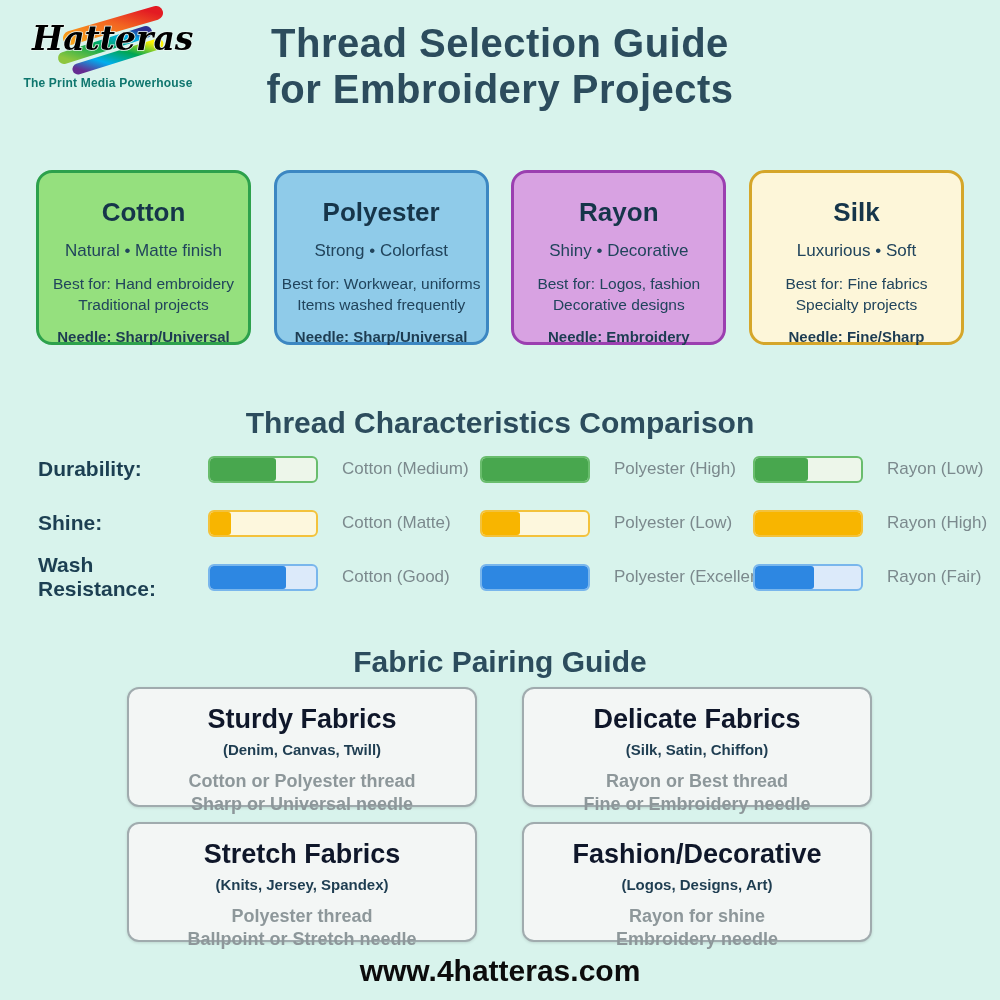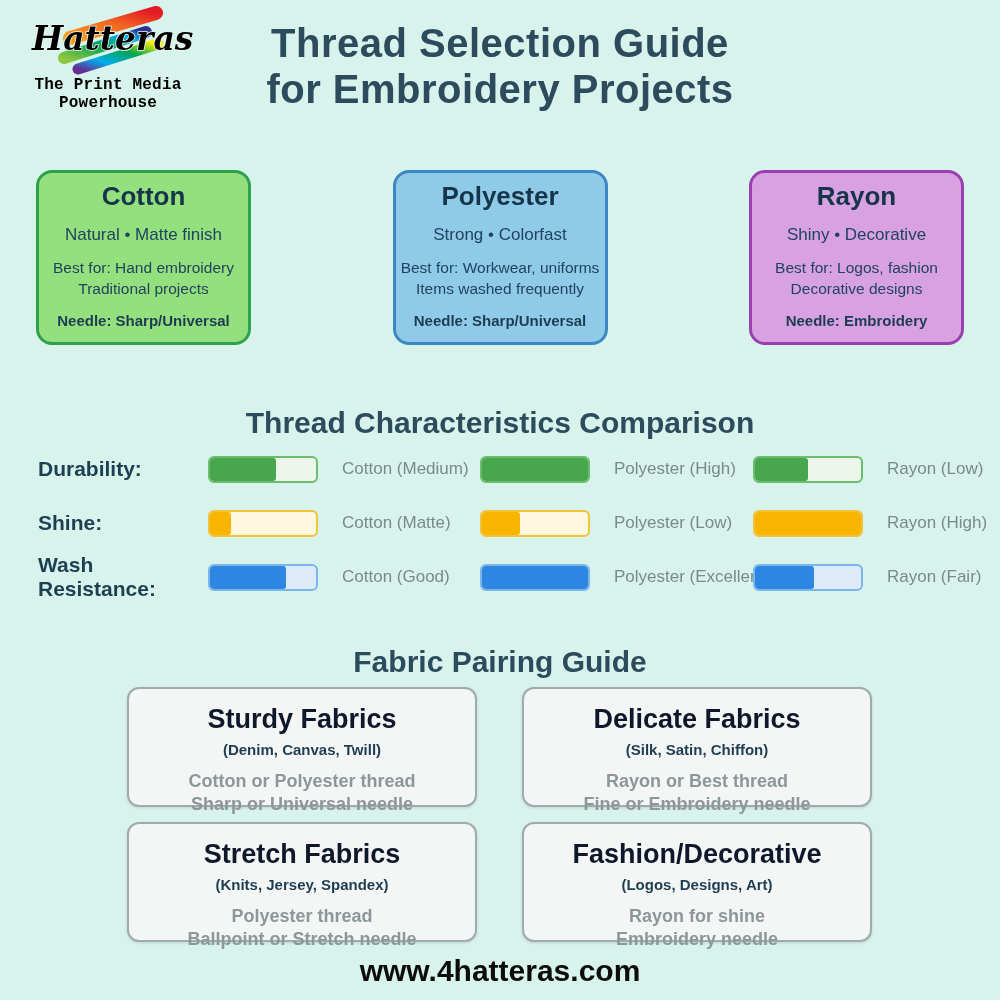--- a/index.html
+++ b/index.html
@@ -9,37 +9,37 @@
     background: #d8f3ec;
     position: relative;
     overflow: hidden;
     color: #1d3c52;
   }
   .canvas { position: absolute; inset: 0; width: 1000px; height: 1000px; }
 
   
   .logo { position: absolute; top: 6px; left: 8px; width: 200px; text-align: center; }
   .logo svg { display: block; margin: 0 auto; }
-  .tagline { font-size: 16px; font-weight: bold; color: #000000; margin-top: -2px; letter-spacing: 0.2px; font-family: Liberation Mono, monospace; }
+  .tagline { font-size: 12px; font-weight: bold; color: #0f766e; margin-top: -2px; letter-spacing: 0.2px; }
 
   
   .main-title {
     position: absolute; top: 20px; left: 0; width: 1000px;
     text-align: center; font-weight: bold; font-size: 40px; line-height: 1.15;
     color: #2c4c5d; letter-spacing: 0.5px;
   }
 
   
   .thread-cards {
     position: absolute; top: 170px; left: 36px; right: 36px;
     display: flex; justify-content: space-between;
   }
   .tcard {
     width: 215px; height: 175px; border-radius: 16px; border: 3px solid;
-    text-align: center; padding-top: 8px;
+    text-align: center; padding-top: 24px;
   }
   .tcard-cotton    { background: #95e07e; border-color: #2da14c; }
   .tcard-polyester { background: #8fcbe9; border-color: #3c87c2; }
   .tcard-rayon     { background: #d8a2e2; border-color: #9b3fb0; }
   .tcard-silk      { background: #fdf6d9; border-color: #d5a62a; }
   .tcard-name  { font-size: 26px; font-weight: bold; color: #16354a; margin-bottom: 13px; }
   .tcard-traits{ font-size: 17px; color: #21445c; margin-bottom: 13px; }
   .tcard-best  { font-size: 15.5px; color: #21445c; line-height: 1.35; margin-bottom: 12px; }
   .tcard-needle{ font-size: 15px; font-weight: bold; color: #1d3c52; }
 
@@ -156,20 +156,29 @@
     <div class="tcard tcard-rayon">
       <div class="tcard-name">Rayon</div>
       <div class="tcard-traits">Shiny • Decorative</div>
       <div class="tcard-best">
         <div>Best for: Logos, fashion</div>
         <div>Decorative designs</div>
       </div>
       <div class="tcard-needle">Needle: Embroidery</div>
     </div>
 
+    <div class="tcard tcard-silk">
+      <div class="tcard-name">Silk</div>
+      <div class="tcard-traits">Luxurious • Soft</div>
+      <div class="tcard-best">
+        <div>Best for: Fine fabrics</div>
+        <div>Specialty projects</div>
+      </div>
+      <div class="tcard-needle">Needle: Fine/Sharp</div>
+    </div>
 
   </div>
 
   <div class="comparison-title">Thread Characteristics Comparison</div>
 
   <div class="comparison-rows">
 
     <div class="crow">
       <div class="crow-label">Durability:</div>
       <div class="bar-group">

